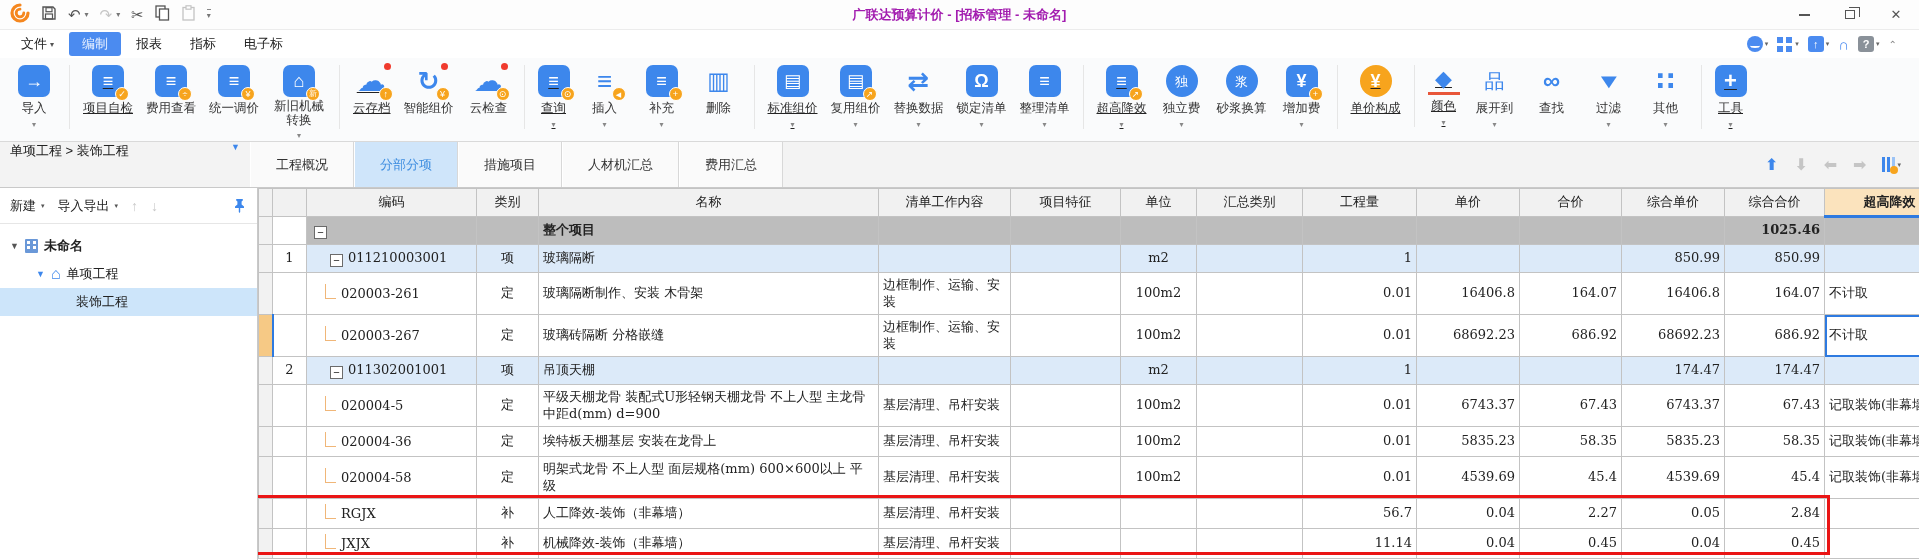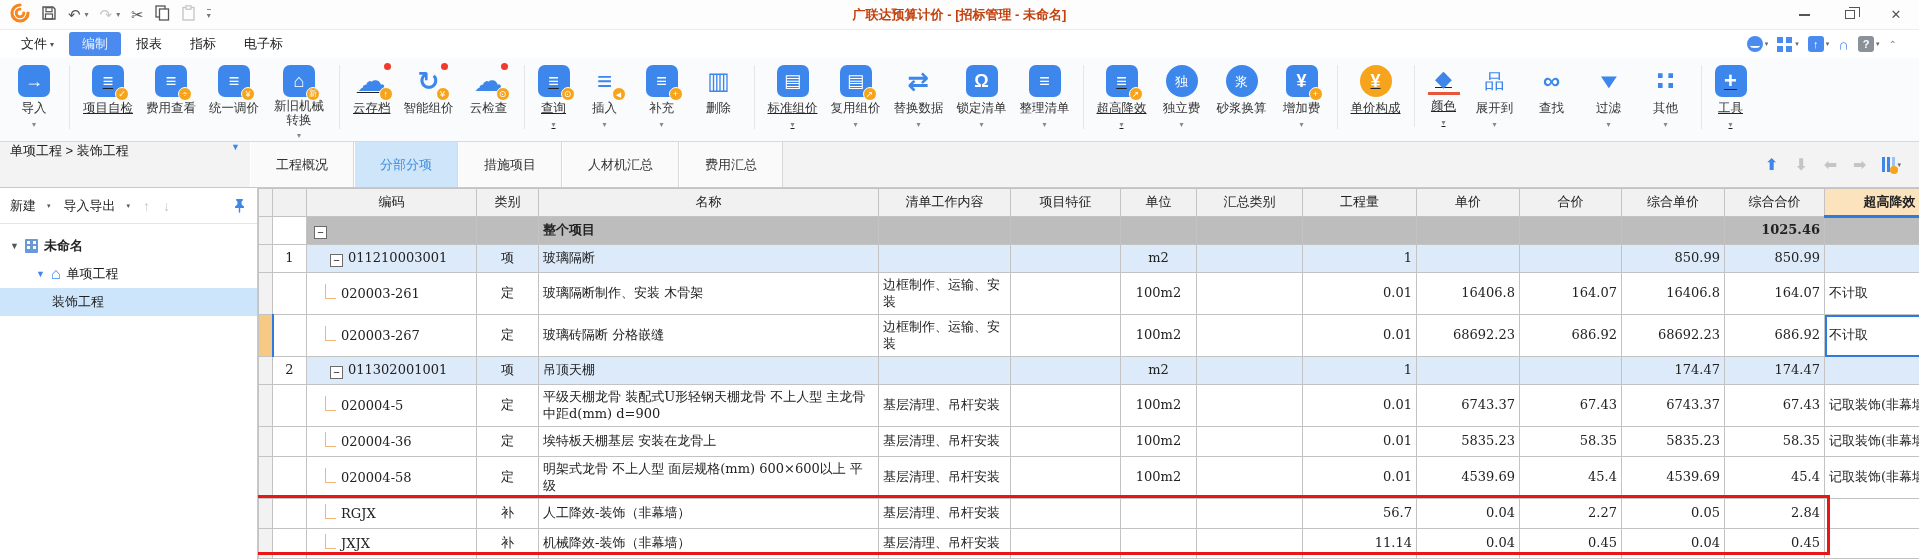--- a/index.html
+++ b/index.html
@@ -7,21 +7,21 @@
     font-family:"Liberation Sans","DejaVu Sans",sans-serif; font-size:13px; color:#222; }
 
   
   .titlebar { height:30px; background:#fdfdfd; border-bottom:1px solid #ececec;
     display:flex; align-items:center; position:relative; }
   .qat { display:flex; align-items:center; gap:11px; padding-left:10px; z-index:2; }
   .qat .uglyph { font-size:15px; color:#555; }
   .qat .dim { color:#c6c6c6; }
   .qat .qcaret { font-size:8px; color:#777; margin-left:-7px; }
   .apptitle { position:absolute; left:0; right:0; text-align:center; font-weight:bold;
-    font-size:13px; color:#c2410c; }
+    font-size:13px; color:#a21caf; }
   .winctl { margin-left:auto; display:flex; z-index:2; }
   .wbtn { width:46px; height:29px; display:flex; align-items:center; justify-content:center; color:#555; }
   .minbar { width:11px; height:2px; background:#555; }
   .resto { width:10px; height:9px; border:1.5px solid #555; position:relative; background:#fdfdfd; }
   .resto::before { content:""; position:absolute; top:-4px; left:2.5px; width:10px; height:9px;
     border:1.5px solid #555; border-left:none; border-bottom:none; }
 
   
   .menubar { height:28px; background:#fff; display:flex; align-items:center; padding:0 8px; }
   .mitem { padding:3px 13px; margin-right:2px; color:#222; border-radius:3px; display:flex; align-items:center; gap:3px; }
@@ -118,28 +118,28 @@
     background:linear-gradient(90deg,#3d87ec 0 3px,transparent 3px 5px,#3d87ec 5px 8px,transparent 8px 10px,#9cc3f5 10px 13px); }
   .vsicon::after { content:""; position:absolute; right:-3px; bottom:-2px; width:8px; height:8px;
     border-radius:50%; background:#f7a41d; }
 
   
   .main { display:flex; height:372px; }
   .sidebar { width:258px; flex:0 0 auto; background:#fff; border-right:1px solid #c9c9c9;
     display:flex; flex-direction:column; }
   .side-toolbar { height:36px; display:flex; align-items:center; gap:13px; padding:0 10px;
     border-bottom:1px solid #e6e6e6; }
-  .stb { display:flex; align-items:center; gap:11px; color:#222; }
+  .stb { display:flex; align-items:center; gap:5px; color:#222; }
   .stb .scaret { font-size:7px; color:#555; }
   .sarr { font-size:14px; font-weight:bold; color:#c9c9c9; }
   .pin { margin-left:auto; display:flex; }
   .tree { padding-top:8px; }
   .titem { height:28px; display:flex; align-items:center; gap:6px; padding-left:10px; }
   .titem.lv1 { padding-left:36px; }
-  .titem.lv2 { padding-left:52px; }
+  .titem.lv2 { padding-left:76px; }
   .titem.selected { background:#cde5fa; }
   .tri { font-size:9px; color:#555; }
   .tri.blue { color:#3d87ec; }
   .bld { width:13px; height:14px; background:#6a98d8; border-radius:1px;
     background-image:linear-gradient(#fff 0 0),linear-gradient(#fff 0 0),linear-gradient(#fff 0 0),linear-gradient(#fff 0 0);
     background-size:3px 3px; background-position:2px 2px,8px 2px,2px 7px,8px 7px; background-repeat:no-repeat; }
   .home { color:#3d87ec; font-size:16px; line-height:1; }
   .t0 { font-weight:bold; }
 
   

